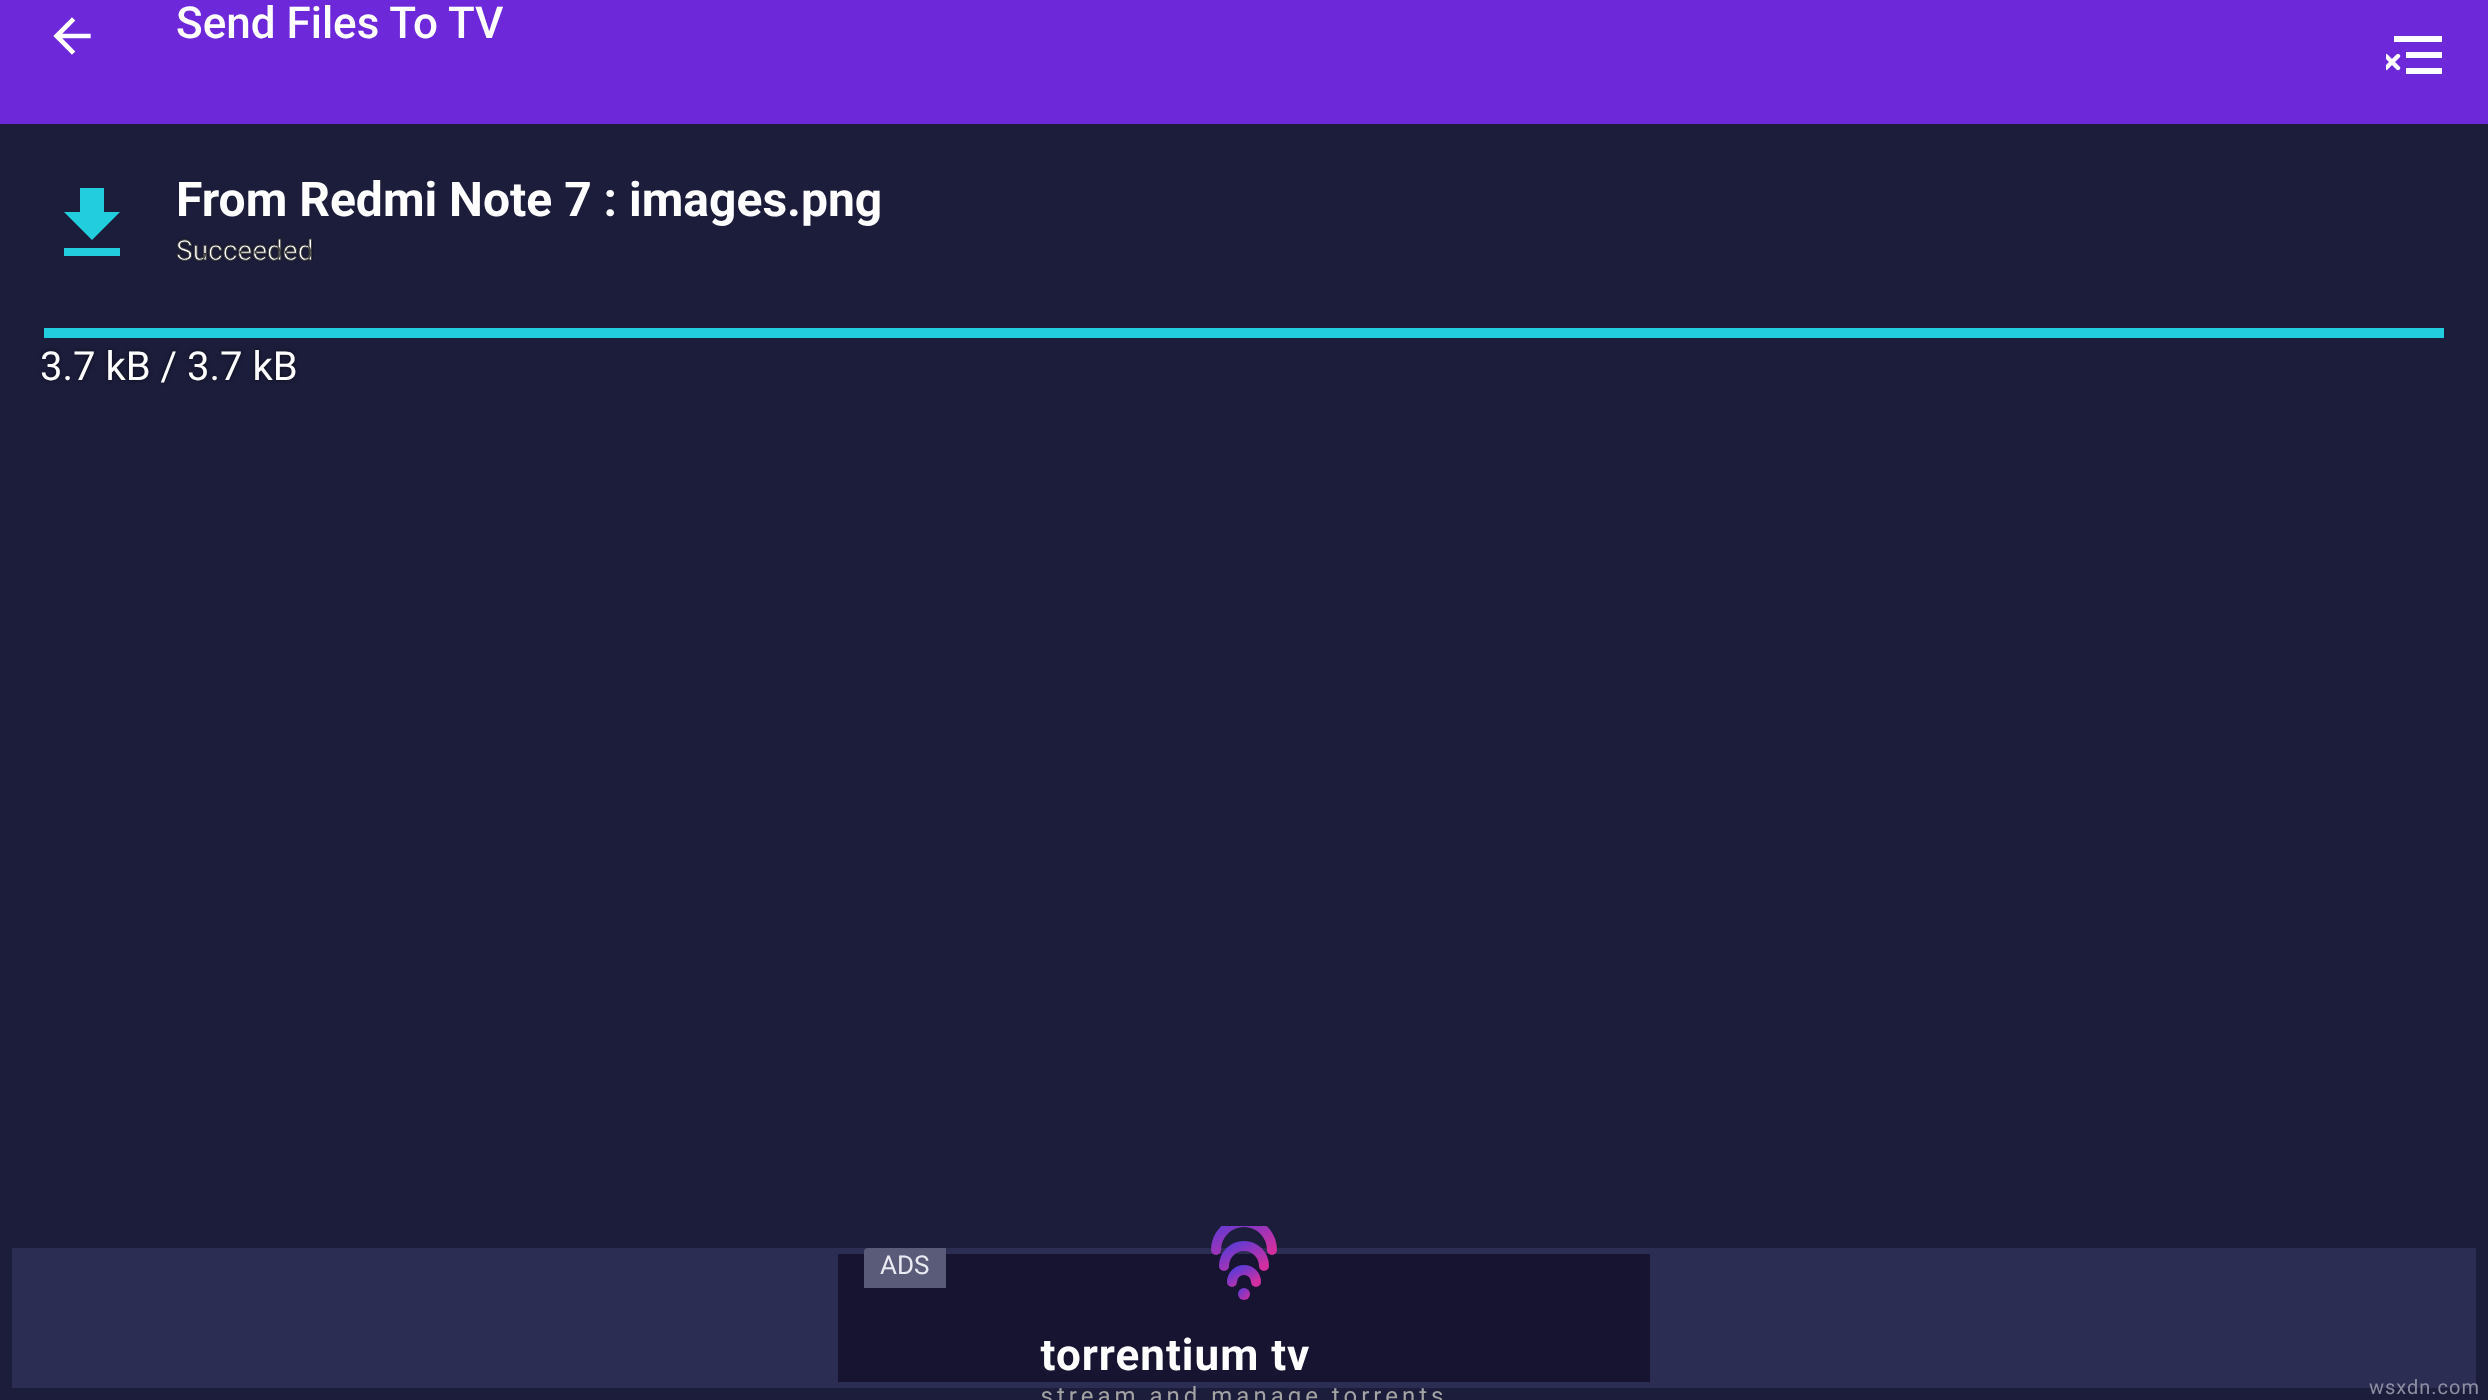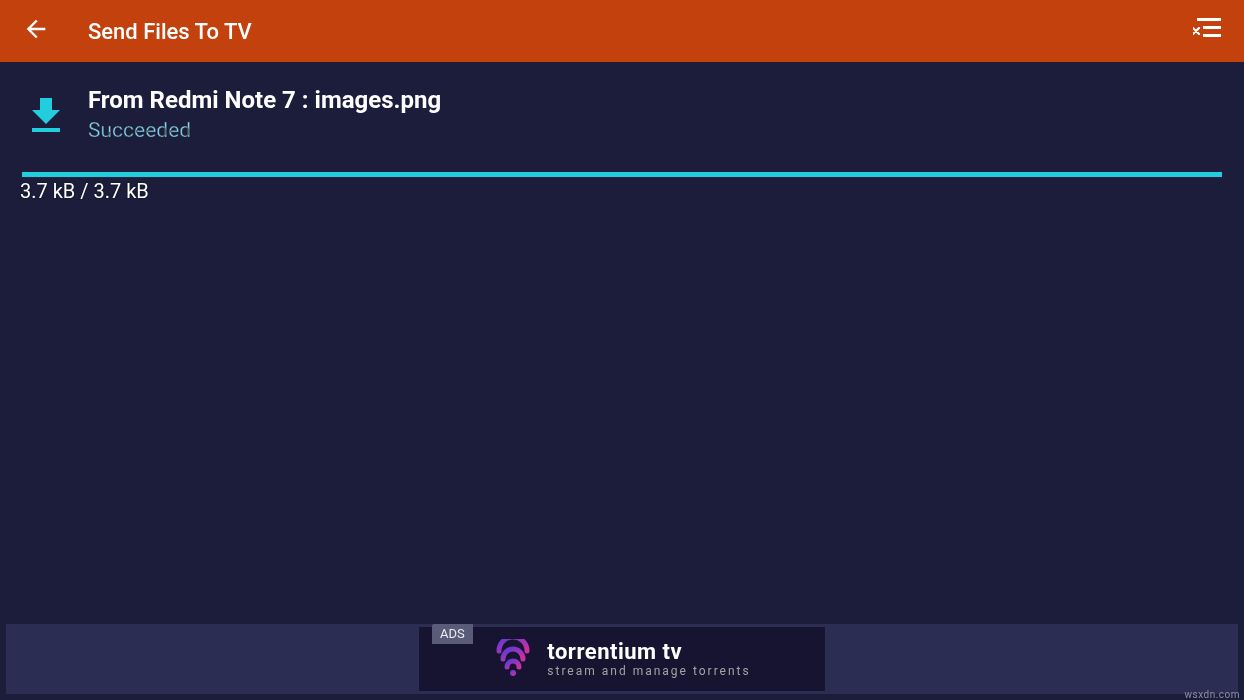--- a/index.html
+++ b/index.html
@@ -7,23 +7,23 @@
     width: 1244px;
     height: 700px;
     background: #1c1d3b;
     font-family: Roboto, Arial, sans-serif;
     color: #ffffff;
     overflow: hidden;
     position: relative;
   }
   .app-bar {
     height: 62px;
-    background: #c2410c;
-    display: flex;
-    align-items: center;
+    background: #6d28d9;
+    display: flex;
+    align-items: flex-start;
     padding: 0 16px;
     position: relative;
   }
   .back-btn {
     width: 40px; height: 40px;
     display: flex; align-items: center; justify-content: center;
     cursor: pointer;
   }
   .back-btn svg { width: 28px; height: 28px; }
   .app-title {
@@ -51,22 +51,22 @@
     margin-top: 2px;
   }
   .transfer-info { flex: 1; }
   .transfer-title {
     font-size: 24px;
     font-weight: 700;
     color: #fff;
     margin-bottom: 4px;
   }
   .transfer-status {
-    font-size: 21px;
-    color: #7dd3fc;
+    font-size: 14px;
+    color: #ffffff;
     -webkit-text-stroke: 0.5px #3a3a3a;
     text-shadow: 0 0 1px #000;
   }
   .progress-bar {
     margin: 30px 22px 0 22px;
     height: 5px;
     background: #22cddd;
     border-radius: 0;
   }
   .size-text {
@@ -95,20 +95,21 @@
     border-top-left-radius: 2px;
   }
   .ad-content {
     width: 406px;
     height: 64px;
     background: #161431;
     display: flex;
     align-items: center;
     justify-content: center;
     gap: 14px;
+    flex-direction: column;
   }
   .ad-logo {
     width: 40px; height: 40px;
     display: flex; align-items: center; justify-content: center;
   }
   .ad-text { display: flex; flex-direction: column; line-height: 1.05; }
   .ad-title {
     font-size: 22px;
     font-weight: 700;
     letter-spacing: 0.5px;

